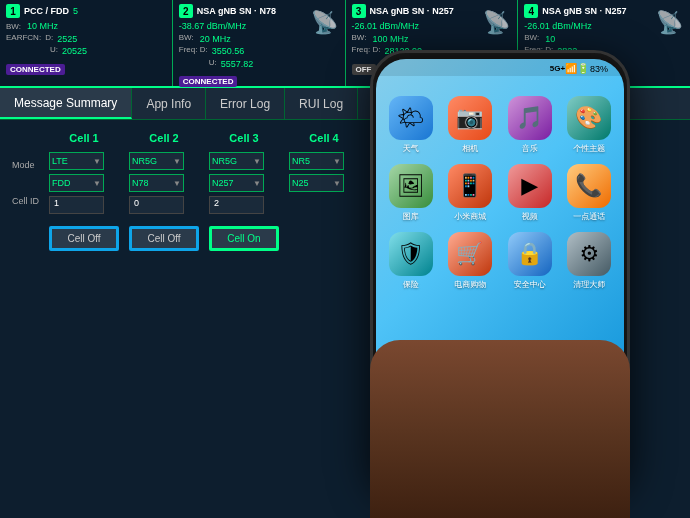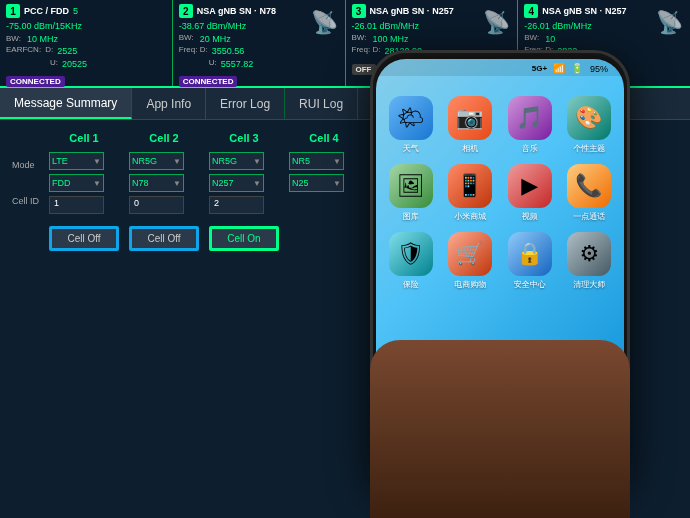--- a/index.html
+++ b/index.html
@@ -239,21 +239,21 @@
       display: flex;
       justify-content: space-between;
       align-items: center;
       padding: 4px 16px 2px;
       background: rgba(0,0,0,0.1);
     }
 
     .phone-status-icons {
       display: flex;
       align-items: center;
-      gap: 6px;
+      gap: 0;
       font-size: 10px;
       color: #000;
     }
 
     
     .app-grid {
       padding: 20px 10px 10px;
       display: grid;
       grid-template-columns: repeat(4, 1fr);
       gap: 10px;
@@ -374,21 +374,20 @@
 <div class="bg-screen">
 
   <div class="top-bars">
 
     <div class="cell-bar">
       <div class="cell-header">
         <div class="cell-num">1</div>
         <span class="cell-title">PCC / FDD</span>
         <span class="cell-value" style="color:#00ff88; font-size:9px;">5</span>
       </div>
-      <div class="cell-value">-75.00 dBm/15KHz</div>
       <div style="display:flex; gap:6px; align-items:center;">
         <span class="cell-label">BW:</span>
         <span class="cell-value">10 MHz</span>
       </div>
       <div style="display:flex; gap:4px;">
         <span class="cell-label">EARFCN:</span>
         <span class="cell-label">D:</span>
         <span class="cell-value">2525</span>
       </div>
       <div style="display:flex; gap:4px; padding-left:44px;">
@@ -545,21 +544,21 @@
 <div class="phone-container">
   <div class="phone-outer">
     <div class="phone-screen">
 
       <div class="phone-status-bar">
         <span style="width:20px;"></span>
         <div class="phone-status-icons">
           <span style="font-size:8px; font-weight:bold;">5G+</span>
           <span>📶</span>
           <span>🔋</span>
-          <span style="font-size:9px;">95%</span>
+          <span style="font-size:9px;">83%</span>
         </div>
       </div>
 
       <div class="app-grid">
         <div class="app-icon">
           <div class="app-icon-img" style="background:linear-gradient(135deg,#64b5f6,#1976d2);">🌤</div>
           <span class="app-icon-label">天气</span>
         </div>
         <div class="app-icon">
           <div class="app-icon-img" style="background:linear-gradient(135deg,#ff8a65,#e64a19);">📷</div>

